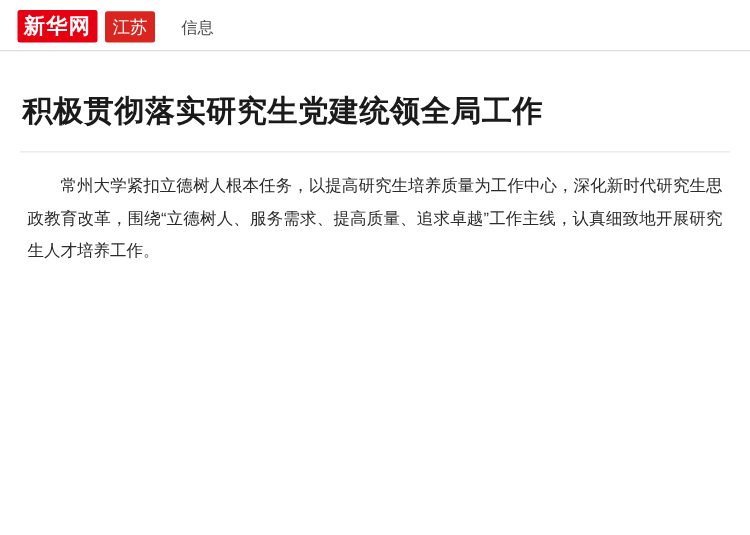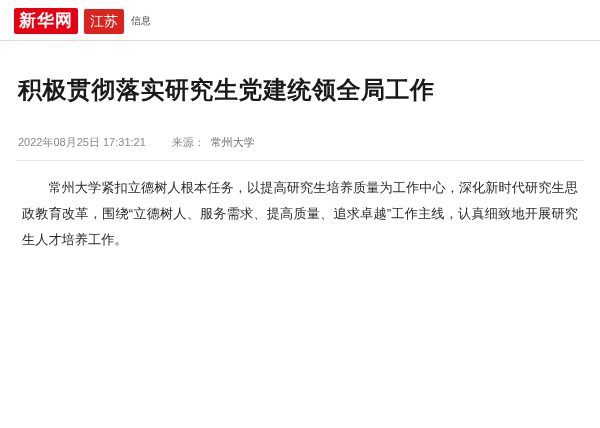--- a/index.html
+++ b/index.html
@@ -44,22 +44,22 @@
     color: #ffffff;
     font-size: 14px;
     font-weight: normal;
     line-height: 1;
     padding: 5px 6px 6px 6px;
     margin-left: 6px;
     border-radius: 2px;
   }
   .logo-channel {
     color: #4a4a4a;
-    font-size: 10px;
-    margin-left: 7px;
+    font-size: 13px;
+    margin-left: 21px;
     line-height: 1;
   }
   
   .divider {
     height: 1px;
     background: #dcdcdc;
     margin: 0 0 0 0;
   }
   
   .headline {
@@ -114,25 +114,20 @@
   <div class="topbar">
     <span class="logo-xinhua">新华网</span>
     <span class="logo-jiangsu">江苏</span>
     <span class="logo-channel">信息</span>
   </div>
 
   <div class="divider"></div>
 
   <h1 class="headline">积极贯彻落实研究生党建统领全局工作</h1>
 
-  <div class="meta">
-    <span class="date">2022年08月25日 17:31:21</span>
-    <span class="source-label">来源：</span>
-    <span class="source-value">常州大学</span>
-  </div>
 
   <div class="meta-rule"></div>
 
   <div class="article">
     <p>常州大学紧扣立德树人根本任务，以提高研究生培养质量为工作中心，深化新时代研究生思政教育改革，围绕“立德树人、服务需求、提高质量、追求卓越”工作主线，认真细致地开展研究生人才培养工作。</p>
   </div>
 
 </div>
 
 </body></html>

